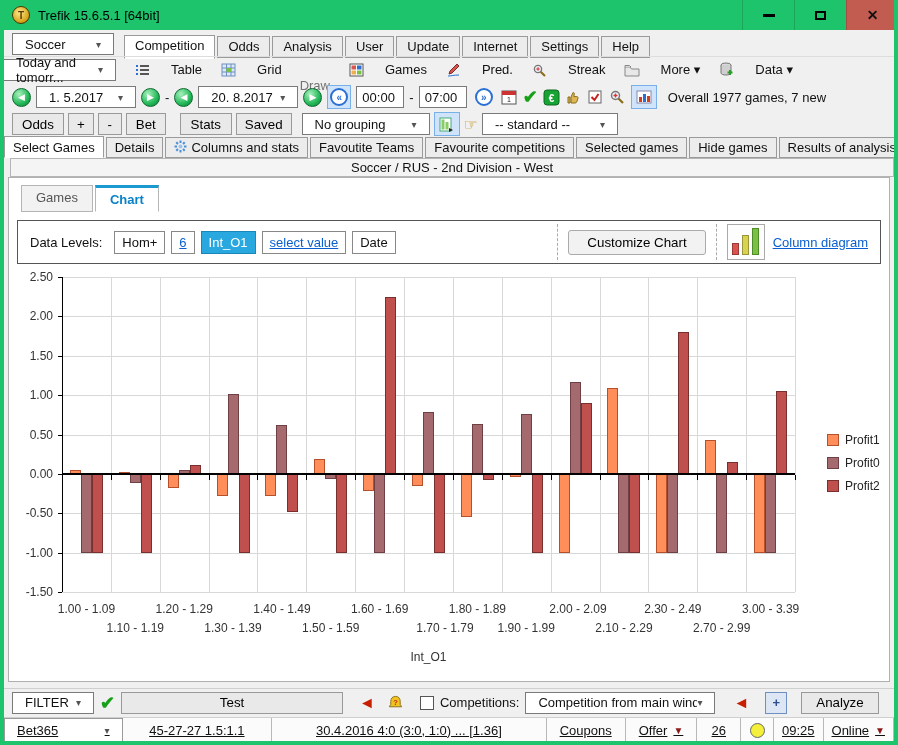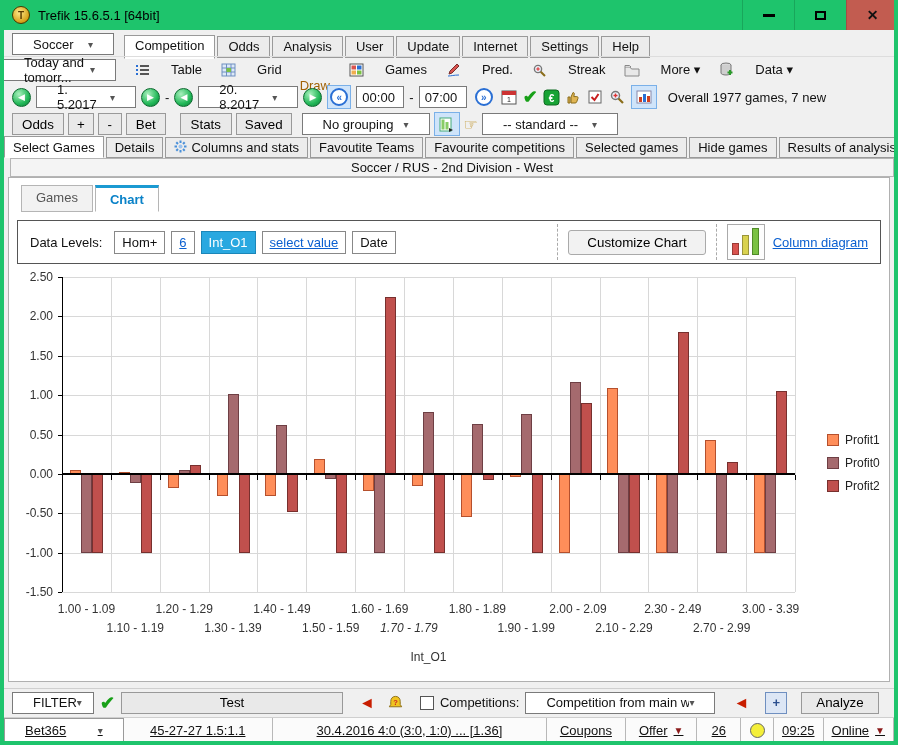--- a/index.html
+++ b/index.html
@@ -13,35 +13,35 @@
   
   .titlebar { position:absolute; left:-4px; top:0; width:898px; height:30px; background:#1ec46c; display:flex; align-items:center; }
   .app-icon { width:18px; height:18px; border-radius:50%; background:radial-gradient(circle at 40% 35%, #ffe98a, #d4a017 70%, #7a5a00); border:1px solid #4a3800; margin:0 8px 0 12px; display:flex;align-items:center;justify-content:center; font-size:10px; font-weight:bold; color:#5a3c00;}
   .title-text { color:#000; font-size:13px; }
   .win-controls { margin-left:auto; display:flex; height:30px; }
   .win-btn { width:52px; height:30px; display:flex; align-items:center; justify-content:center; border-left:1px solid rgba(0,0,0,.15); }
   .win-btn.min span { display:block; width:12px; height:3px; background:#000; }
   .win-btn.max span { display:block; width:11px; height:9px; border:2px solid #000; }
   .win-btn.close { background:#c25c50; font-weight:bold; font-size:14px; }
   
-  .combo { background:#fff; border:1px solid #7a7a7a; display:flex; align-items:center; padding:0 20px; height:22px; }
+  .combo { background:#fff; border:1px solid #7a7a7a; display:flex; align-items:center; padding:0 12px; height:22px; }
   .combo .arrow { margin-left:auto; color:#555; font-size:10px; }
   .btn { background:#e9e9e9; border:1px solid #999; display:inline-flex; align-items:center; justify-content:center; height:22px; padding:0 8px; }
   .icon16 { width:17px; height:17px; display:inline-flex; align-items:center; justify-content:center; }
   .link { color:#0a5fd0; text-decoration:underline; }
   
   .menurow { position:absolute; left:0; top:32px; width:890px; height:24px; display:flex; align-items:center; }
   .sport-combo { width:102px; margin-left:8px; }
   .menu-tabs { display:flex; margin-left:10px; height:16px; }
   .menu-tab { border:1px solid #9a9a9a; background:#ececec; padding:2px 10px; margin-right:2px; height:22px; }
   .menu-tab.active { background:#fff; border-bottom-color:#fff; height:24px; margin-top:-1px; }
   .toolrow { position:absolute; left:0; top:56px; width:890px; height:26px; display:flex; align-items:center; border-top:1px solid #ddd; }
   .scope-combo { width:112px; margin-left:0; border-left:none; }
   .tool-item { display:flex; align-items:center; gap:20px; margin-left:18px; }
-  .tool-item.disabled { color:#a16207;margin-top:31px; }
+  .tool-item.disabled { color:#737373;margin-top:31px; }
   .daterow { position:absolute; left:0; top:84px; width:890px; height:26px; display:flex; align-items:center; gap:5px; padding-left:8px; }
   .sphere { width:19px; height:19px; border-radius:50%; background:radial-gradient(circle at 35% 30%, #a9f0bd, #22b858 60%, #0c7a36); border:1px solid #0a6a2e; color:#fff; font-size:9px; display:flex; align-items:center; justify-content:center; }
   .date-combo { width:100px; }
   .time-input { width:48px; height:22px; border:1px solid #7a7a7a; background:#fff; display:flex; align-items:center; padding-left:5px; }
   .skipbox { width:24px; height:24px; display:flex; align-items:center; justify-content:center; }
   .skipbox.sel { background:#cfe4fa; border:1px solid #7ab0e8; }
   .skip { width:18px; height:18px; border-radius:50%; border:2px solid #2a6fd4; color:#2a6fd4; font-weight:bold; font-size:10px; display:flex; align-items:center; justify-content:center; background:#fff; }
   .chartbtn { width:26px; height:24px; background:#cfe4fa; border:1px solid #7ab0e8; display:flex; align-items:center; justify-content:center; }
   .overall-text { margin-left:6px; }
   .actrow { position:absolute; left:0; top:112px; width:890px; height:24px; display:flex; align-items:center; gap:4px; padding-left:8px; }
@@ -484,21 +484,21 @@
           <div class="xtick" style="left: 635.267px; top: 197.875px;"></div>
           <div class="xtick" style="left: 684.133px; top: 197.875px;"></div>
           <div class="xtick" style="left: 733px; top: 197.875px;"></div>
           <div class="xlab" style="left: 24.4333px; top: 325px;">1.00 - 1.09</div>
           <div class="xlab" style="left: 73.3px; top: 344px;">1.10 - 1.19</div>
           <div class="xlab" style="left: 122.167px; top: 325px;">1.20 - 1.29</div>
           <div class="xlab" style="left: 171.033px; top: 344px;">1.30 - 1.39</div>
           <div class="xlab" style="left: 219.9px; top: 325px;">1.40 - 1.49</div>
           <div class="xlab" style="left: 268.767px; top: 344px;">1.50 - 1.59</div>
           <div class="xlab" style="left: 317.633px; top: 325px;">1.60 - 1.69</div>
-          <div class="xlab" style="left: 347px; top: 344px; font-style: italic;">1.70 - 1.79</div>
+          <div class="xlab" style="left: 383px; top: 344px;">1.70 - 1.79</div>
           <div class="xlab" style="left: 415.367px; top: 325px;">1.80 - 1.89</div>
           <div class="xlab" style="left: 464.233px; top: 344px;">1.90 - 1.99</div>
           <div class="xlab" style="left: 516px; top: 325px;">2.00 - 2.09</div>
           <div class="xlab" style="left: 561.967px; top: 344px;">2.10 - 2.29</div>
           <div class="xlab" style="left: 610.833px; top: 325px;">2.30 - 2.49</div>
           <div class="xlab" style="left: 659.7px; top: 344px;">2.70 - 2.99</div>
           <div class="xlab" style="left: 708.567px; top: 325px;">3.00 - 3.39</div>
           <div class="xtitle" style="left: 366.5px; top: 373px;">Int_O1</div>
         </div>
       <div class="legend" id="legend">

